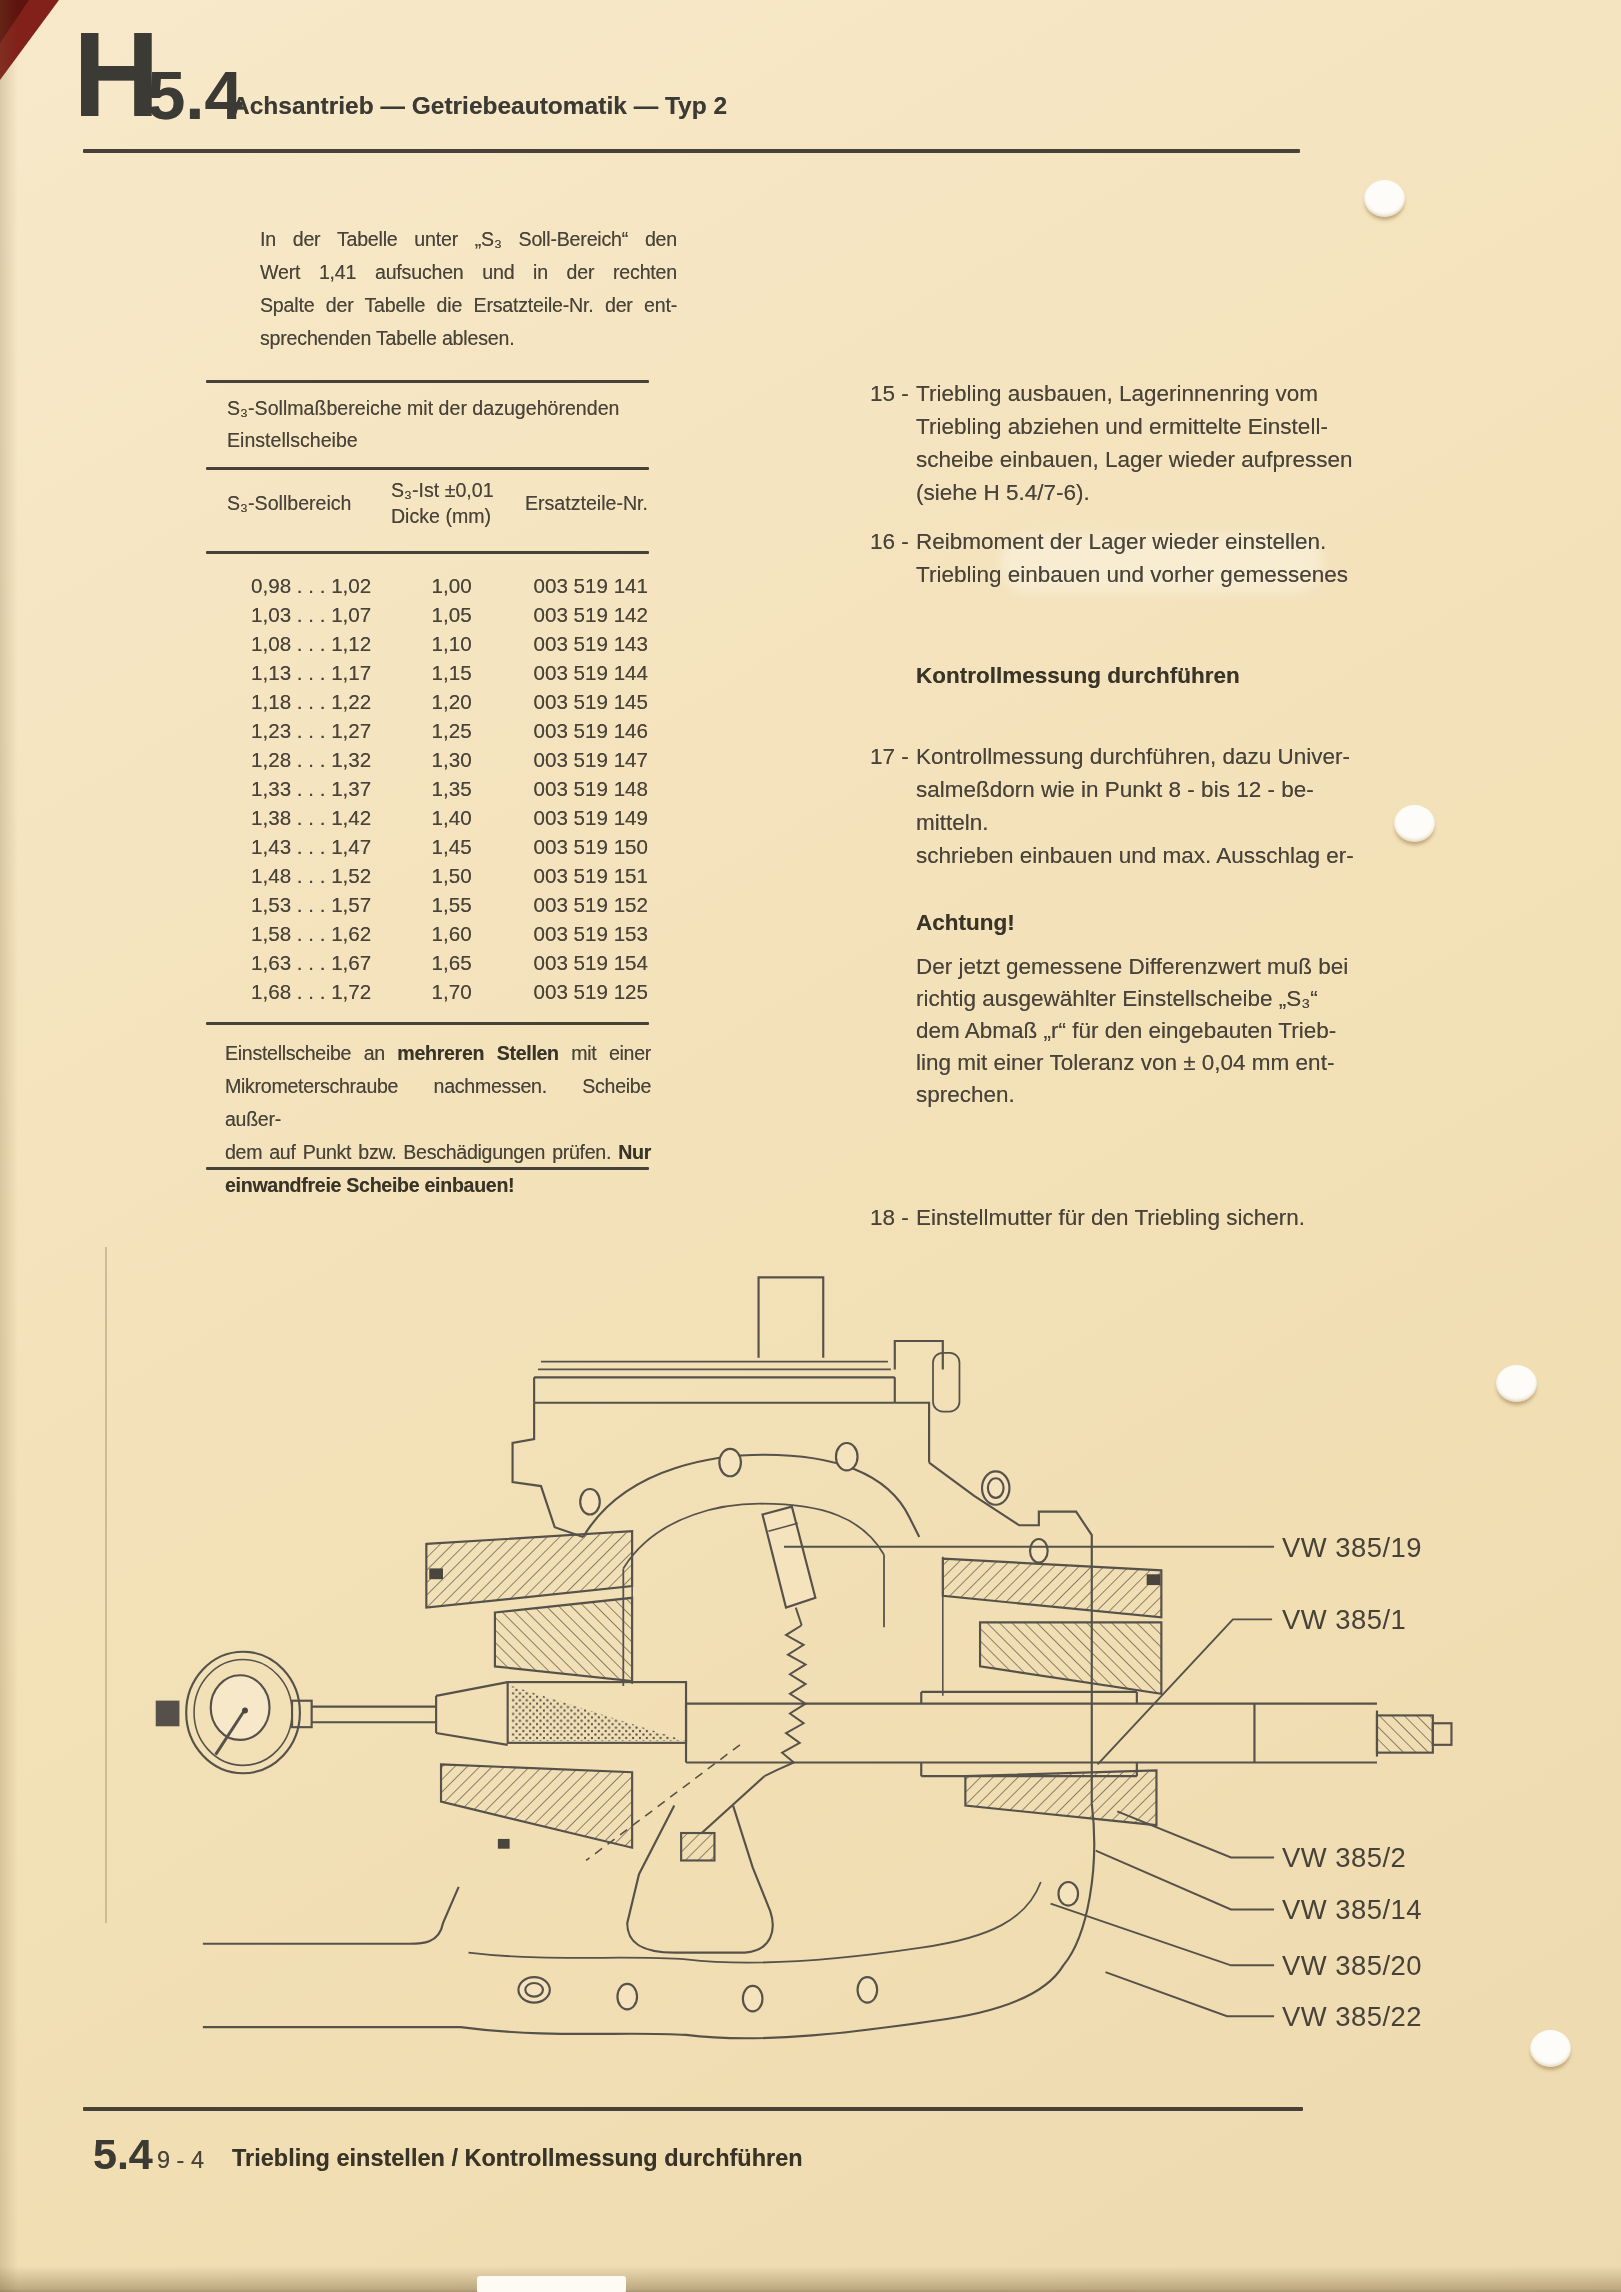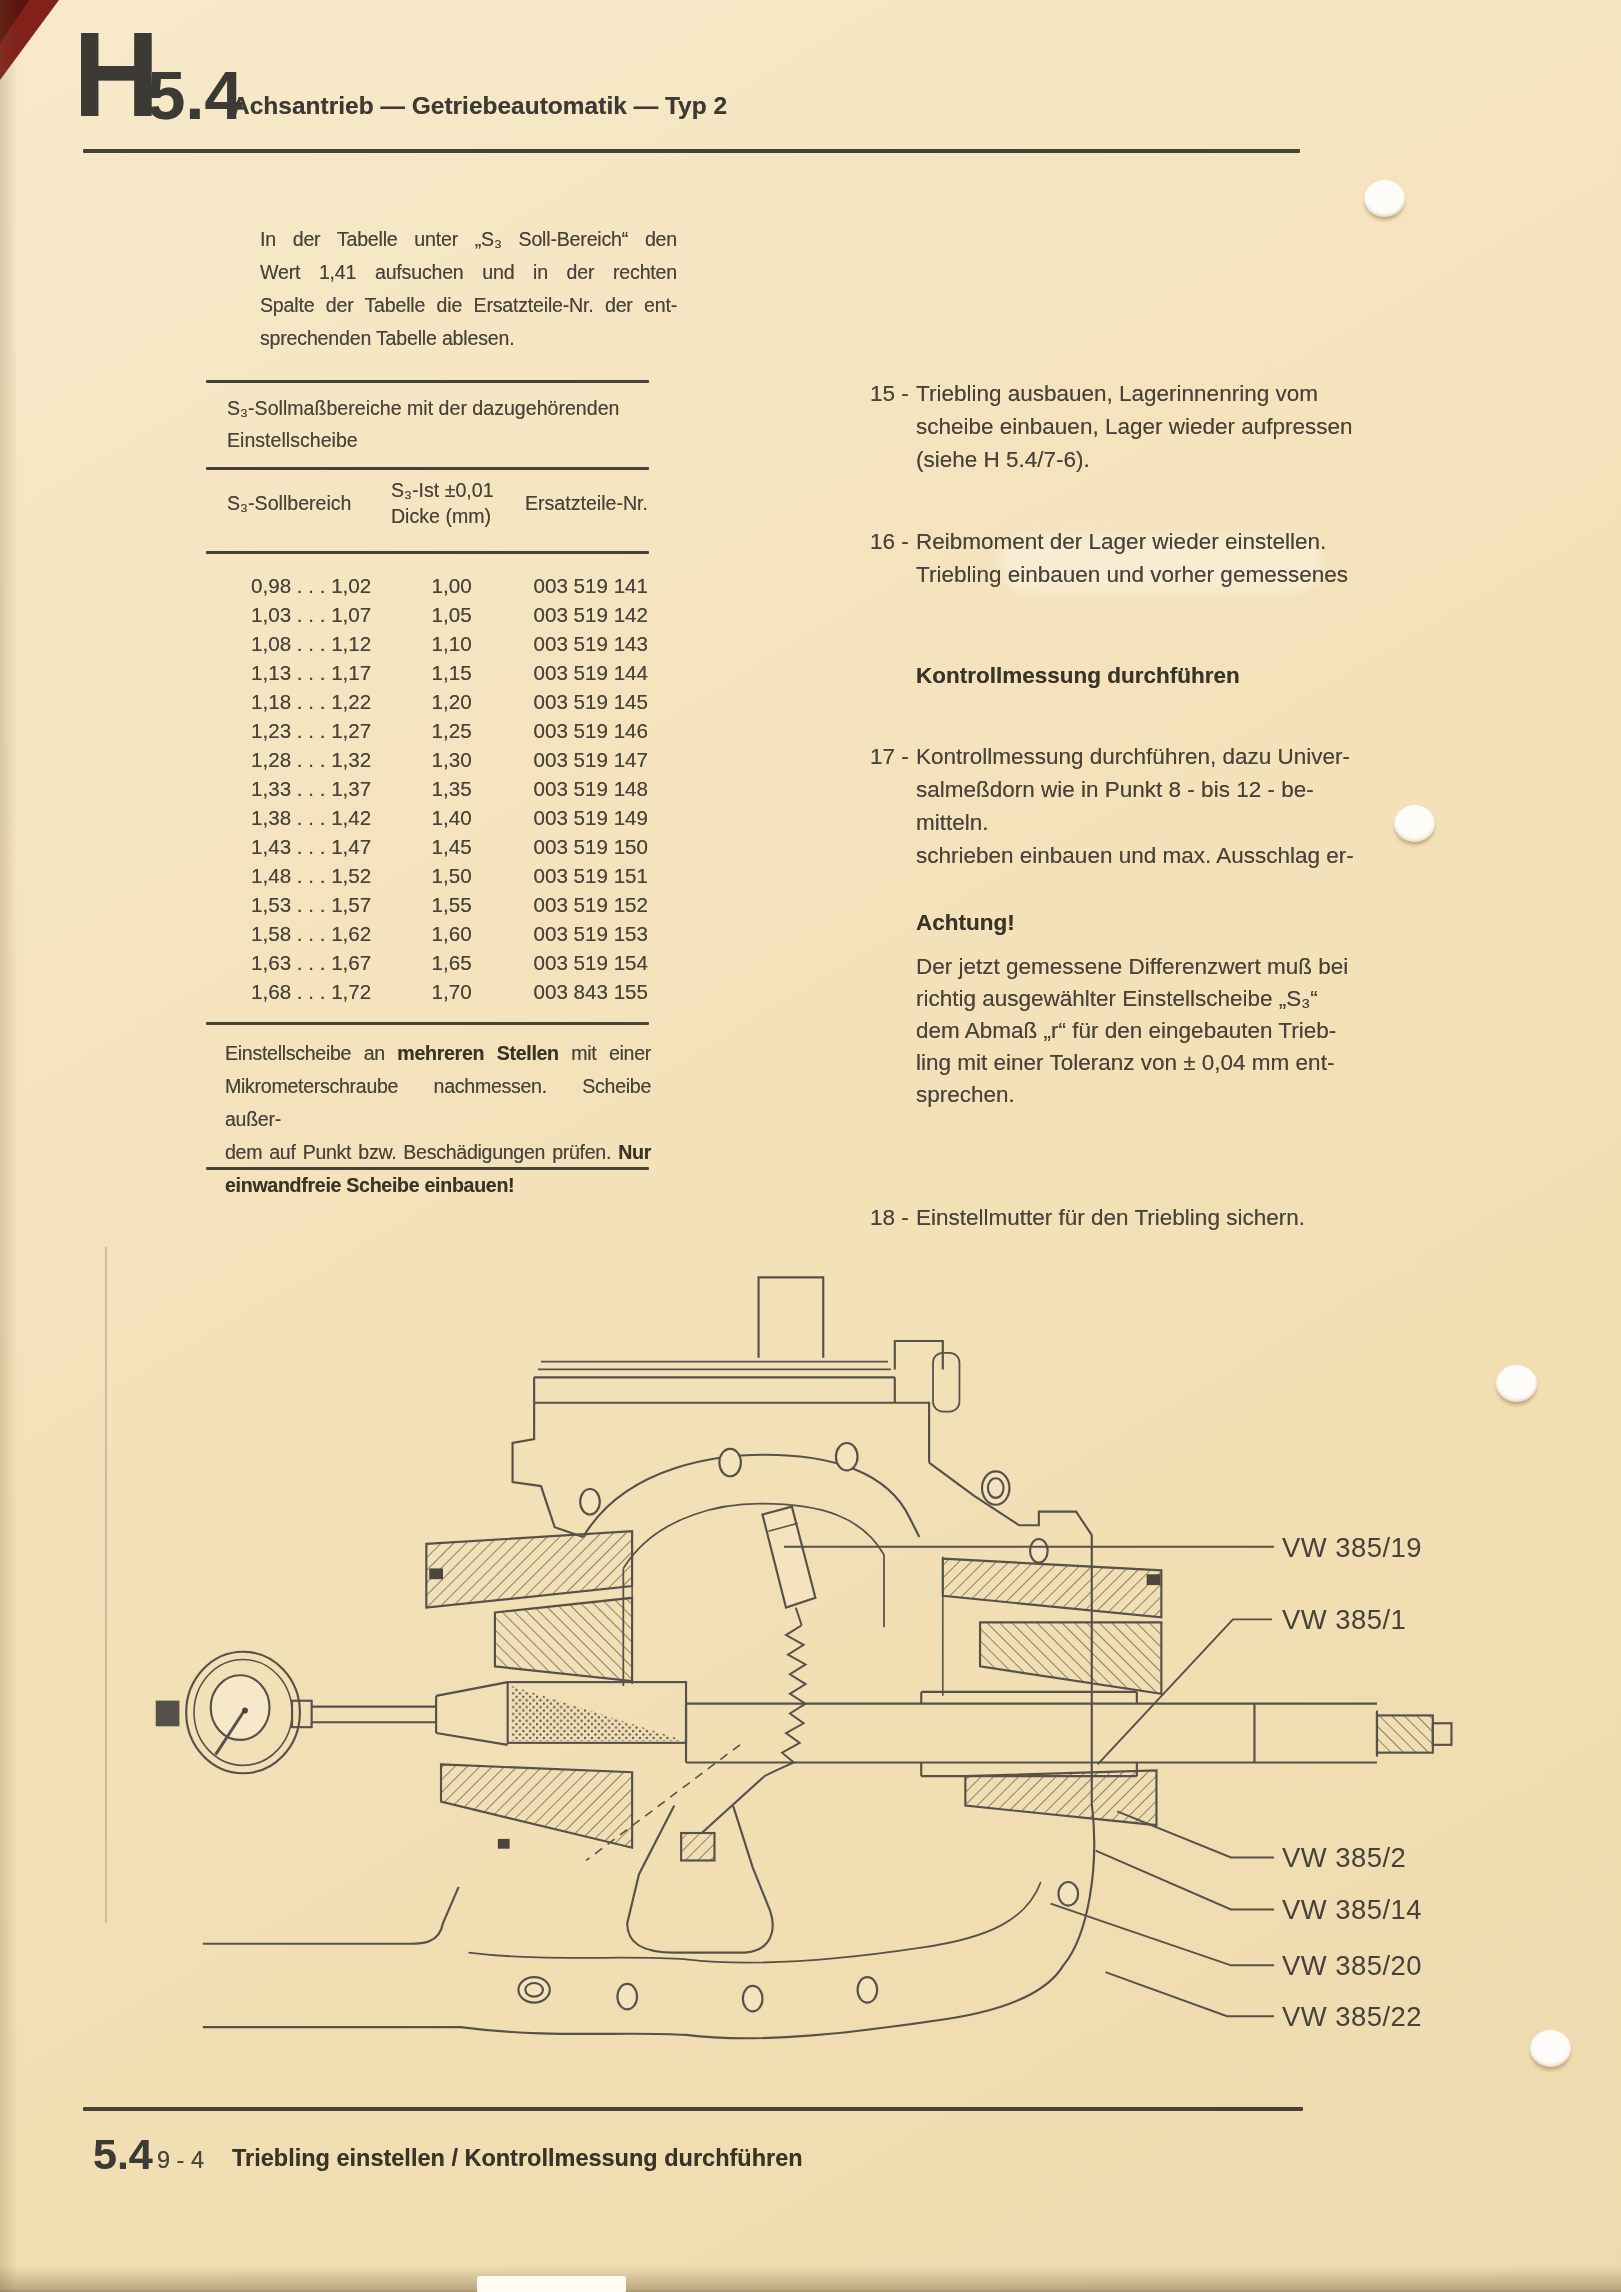--- a/index.html
+++ b/index.html
@@ -171,38 +171,39 @@
         <span class="c3">003 519 153</span>
       </div>
       <div class="trow">
         <span class="c1">1,63 . . . 1,67</span>
         <span class="c2">1,65</span>
         <span class="c3">003 519 154</span>
       </div>
       <div class="trow">
         <span class="c1">1,68 . . . 1,72</span>
         <span class="c2">1,70</span>
-        <span class="c3">003 843 155</span>
+        <span class="c3">003 519 125</span>
       </div>
     </div>
   <div class="rule" style="left:206px;top:1022px;width:443px;height:2.9px;"></div>
 
   <div class="note jpara ink">
       <div><span>Einstellscheibe an </span><span class="b">mehreren Stellen</span><span> mit einer</span></div>
       <div><span>Mikrometerschraube nachmessen. Scheibe außer-</span></div>
       <div><span>dem auf Punkt bzw. Beschädigungen prüfen. </span><span class="b">Nur</span></div>
       <div><span class="b">einwandfreie Scheibe einbauen!</span></div>
     </div>
   <div class="rule" style="left:206px;top:1167px;width:443px;height:2.9px;"></div>
 
   <div class="rcol ink">
     <div class="rblock step jpara" style="top:377px;">
       <span class="stepnum">15 -</span>
       <div>
           <div>Triebling ausbauen, Lagerinnenring vom</div>
+          <div>Triebling abziehen und ermittelte Einstell-</div>
           <div>scheibe einbauen, Lager wieder aufpressen</div>
           <div>(siehe H 5.4/7-6).</div>
         </div>
     </div>
     <div class="rblock step jpara" style="top:525px;">
       <span class="stepnum">16 -</span>
       <div>
           <div>Reibmoment der Lager wieder einstellen.</div>
           <div>Triebling einbauen und vorher gemessenes</div>
         </div>

